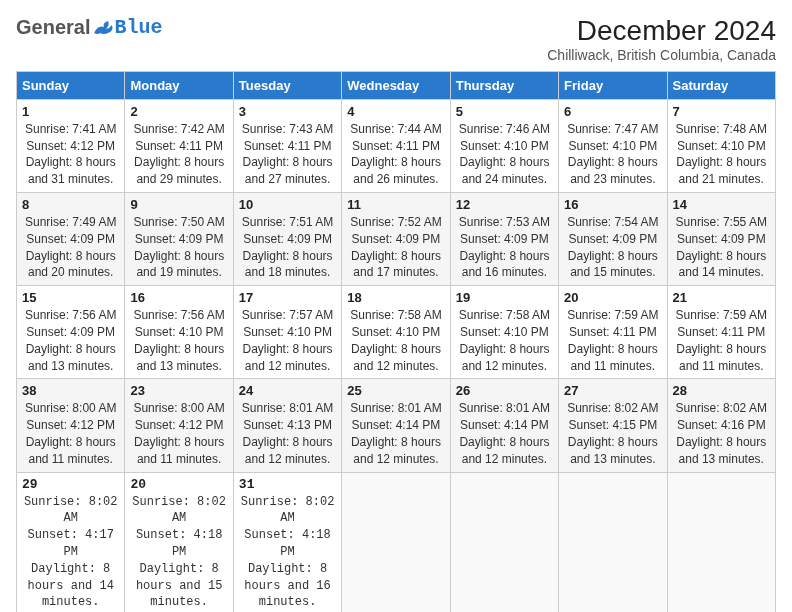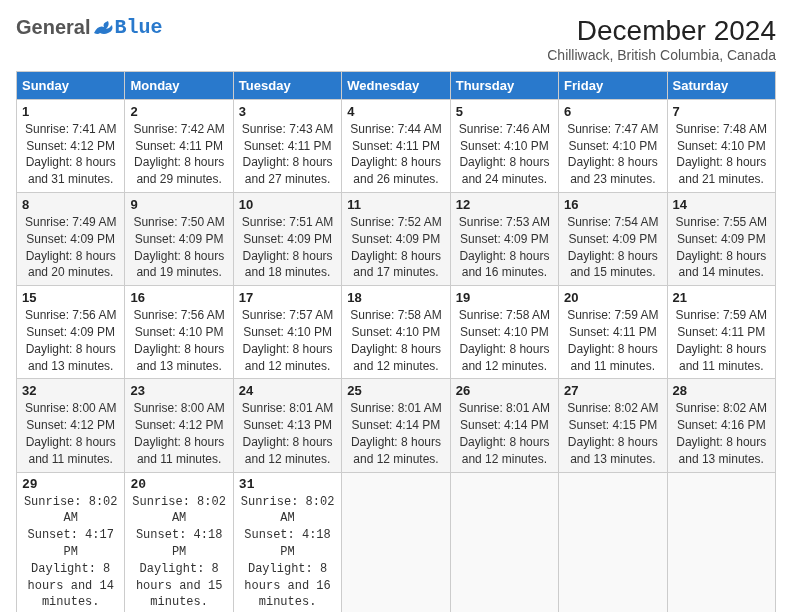--- a/index.html
+++ b/index.html
@@ -296,21 +296,21 @@
           <span class="day-num">21</span>
           <div class="day-info">
             Sunrise: 7:59 AM<br>
             Sunset: 4:11 PM<br>
             Daylight: 8 hours and 11 minutes.
           </div>
         </td>
       </tr>
       <tr>
         <td>
-          <span class="day-num">32</span>
+          <span class="day-num">38</span>
           <div class="day-info">
             Sunrise: 8:00 AM<br>
             Sunset: 4:12 PM<br>
             Daylight: 8 hours and 11 minutes.
           </div>
         </td>
         <td>
           <span class="day-num">23</span>
           <div class="day-info">
             Sunrise: 8:00 AM<br>

